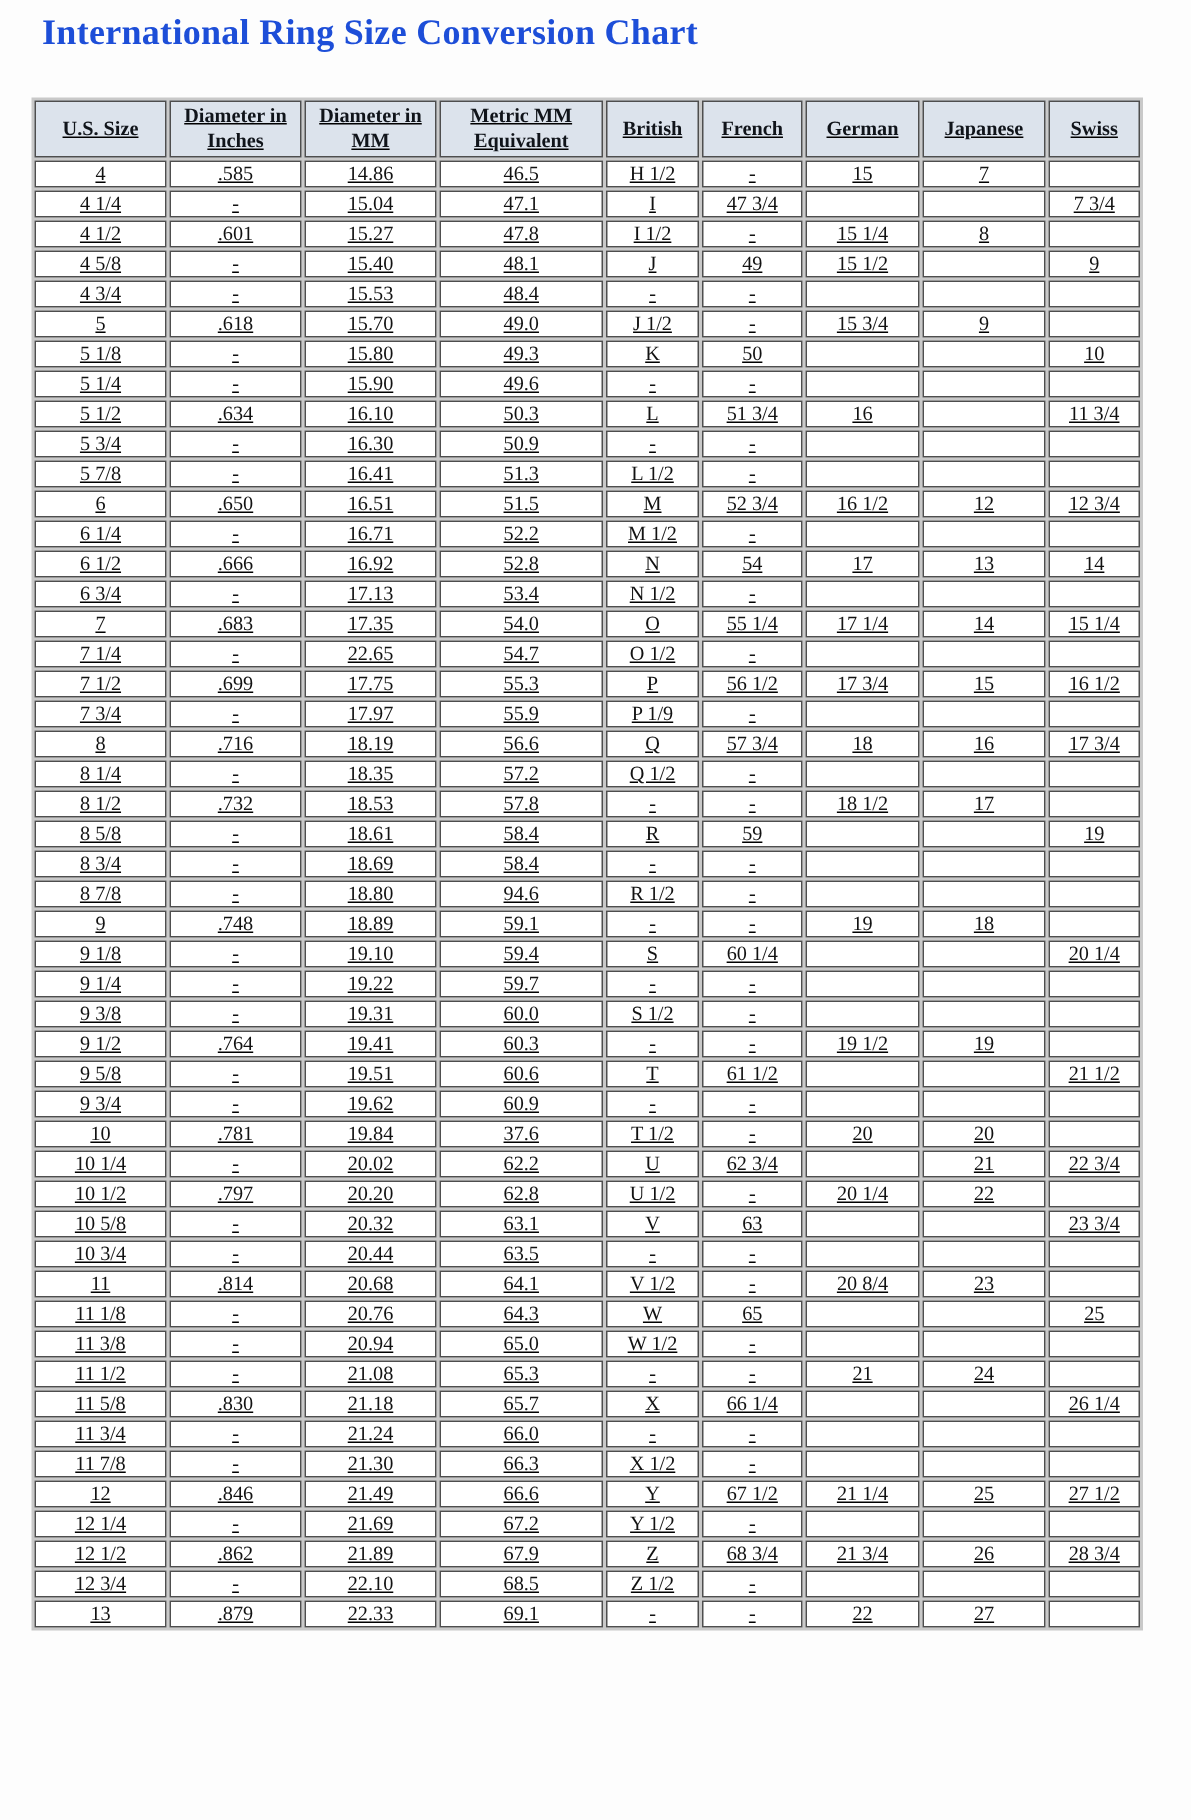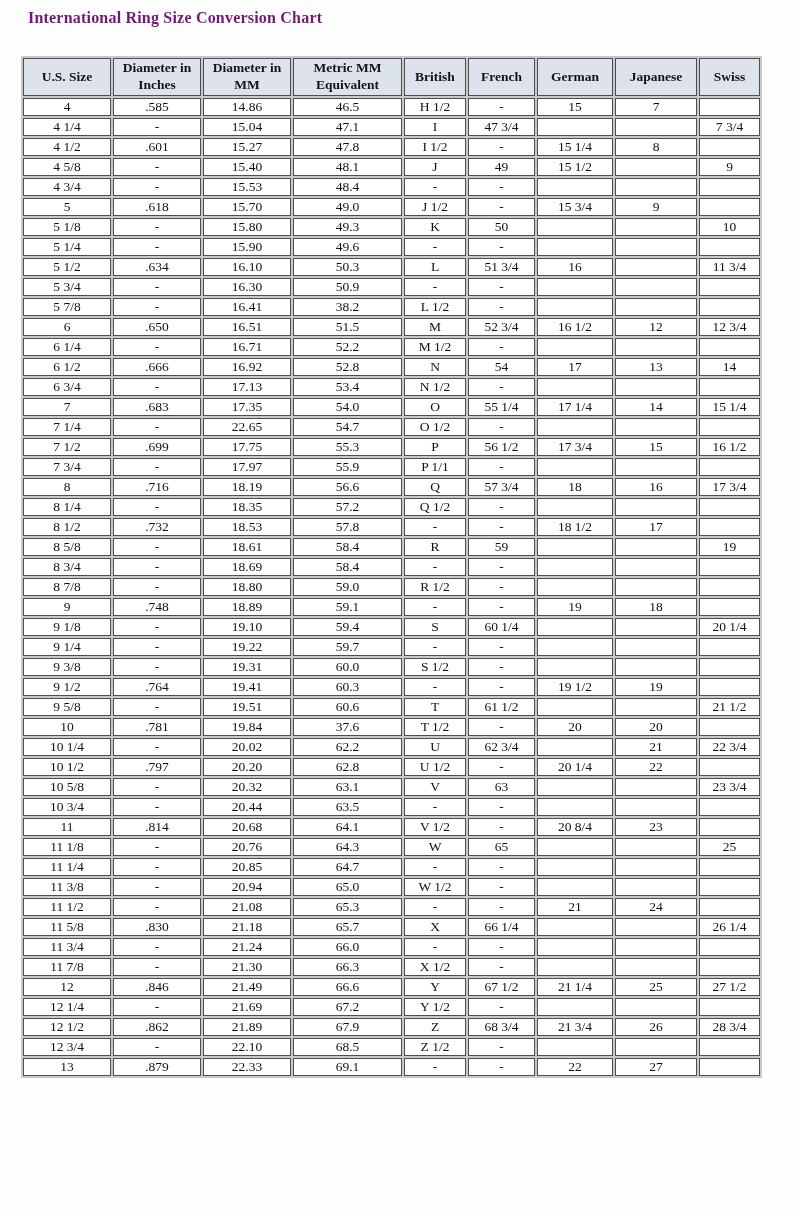--- a/index.html
+++ b/index.html
@@ -11,27 +11,28 @@
   }
   * { margin: 0; padding: 0; }
   html, body {
     width: 794px;
     background: #fdfdfd;
     font-family: "Liberation Serif", serif;
   }
   body { min-height: 1213px; }
   h1[data-name="page-title"] {
     margin: 9px 0 0 28px;
-    font-size: 16px;
+    font-size: 24px;
     font-weight: bold;
-    color: #701a75;
+    color: #1d4ed8;
     letter-spacing: 0.2px;
   }
   .table-wrap {
     margin: 29px 0 0 21px;
+    text-decoration: underline;
   }
   table[data-name="ring-size-conversion-table"] {
     border-collapse: separate;
     border-spacing: 2px;
     background: var(--grid-gap);
     table-layout: fixed;
   }
   th, td {
     box-sizing: border-box;
     border: 1px solid var(--border-col);
@@ -197,21 +198,21 @@
           <td data-name="cell">-</td>
           <td data-name="cell">-</td>
           <td data-name="cell"></td>
           <td data-name="cell"></td>
           <td data-name="cell"></td>
         </tr>
         <tr data-name="table-row">
           <td data-name="cell">5 7/8</td>
           <td data-name="cell">-</td>
           <td data-name="cell">16.41</td>
-          <td data-name="cell">38.2</td>
+          <td data-name="cell">51.3</td>
           <td data-name="cell">L 1/2</td>
           <td data-name="cell">-</td>
           <td data-name="cell"></td>
           <td data-name="cell"></td>
           <td data-name="cell"></td>
         </tr>
         <tr data-name="table-row">
           <td data-name="cell">6</td>
           <td data-name="cell">.650</td>
           <td data-name="cell">16.51</td>
@@ -286,21 +287,21 @@
           <td data-name="cell">56 1/2</td>
           <td data-name="cell">17 3/4</td>
           <td data-name="cell">15</td>
           <td data-name="cell">16 1/2</td>
         </tr>
         <tr data-name="table-row">
           <td data-name="cell">7 3/4</td>
           <td data-name="cell">-</td>
           <td data-name="cell">17.97</td>
           <td data-name="cell">55.9</td>
-          <td data-name="cell">P 1/1</td>
+          <td data-name="cell">P 1/9</td>
           <td data-name="cell">-</td>
           <td data-name="cell"></td>
           <td data-name="cell"></td>
           <td data-name="cell"></td>
         </tr>
         <tr data-name="table-row">
           <td data-name="cell">8</td>
           <td data-name="cell">.716</td>
           <td data-name="cell">18.19</td>
           <td data-name="cell">56.6</td>
@@ -351,21 +352,21 @@
           <td data-name="cell">-</td>
           <td data-name="cell">-</td>
           <td data-name="cell"></td>
           <td data-name="cell"></td>
           <td data-name="cell"></td>
         </tr>
         <tr data-name="table-row">
           <td data-name="cell">8 7/8</td>
           <td data-name="cell">-</td>
           <td data-name="cell">18.80</td>
-          <td data-name="cell">59.0</td>
+          <td data-name="cell">94.6</td>
           <td data-name="cell">R 1/2</td>
           <td data-name="cell">-</td>
           <td data-name="cell"></td>
           <td data-name="cell"></td>
           <td data-name="cell"></td>
         </tr>
         <tr data-name="table-row">
           <td data-name="cell">9</td>
           <td data-name="cell">.748</td>
           <td data-name="cell">18.89</td>
@@ -423,20 +424,31 @@
         <tr data-name="table-row">
           <td data-name="cell">9 5/8</td>
           <td data-name="cell">-</td>
           <td data-name="cell">19.51</td>
           <td data-name="cell">60.6</td>
           <td data-name="cell">T</td>
           <td data-name="cell">61 1/2</td>
           <td data-name="cell"></td>
           <td data-name="cell"></td>
           <td data-name="cell">21 1/2</td>
+        </tr>
+        <tr data-name="table-row">
+          <td data-name="cell">9 3/4</td>
+          <td data-name="cell">-</td>
+          <td data-name="cell">19.62</td>
+          <td data-name="cell">60.9</td>
+          <td data-name="cell">-</td>
+          <td data-name="cell">-</td>
+          <td data-name="cell"></td>
+          <td data-name="cell"></td>
+          <td data-name="cell"></td>
         </tr>
         <tr data-name="table-row">
           <td data-name="cell">10</td>
           <td data-name="cell">.781</td>
           <td data-name="cell">19.84</td>
           <td data-name="cell">37.6</td>
           <td data-name="cell">T 1/2</td>
           <td data-name="cell">-</td>
           <td data-name="cell">20</td>
           <td data-name="cell">20</td>
@@ -500,31 +512,20 @@
         <tr data-name="table-row">
           <td data-name="cell">11 1/8</td>
           <td data-name="cell">-</td>
           <td data-name="cell">20.76</td>
           <td data-name="cell">64.3</td>
           <td data-name="cell">W</td>
           <td data-name="cell">65</td>
           <td data-name="cell"></td>
           <td data-name="cell"></td>
           <td data-name="cell">25</td>
-        </tr>
-        <tr data-name="table-row">
-          <td data-name="cell">11 1/4</td>
-          <td data-name="cell">-</td>
-          <td data-name="cell">20.85</td>
-          <td data-name="cell">64.7</td>
-          <td data-name="cell">-</td>
-          <td data-name="cell">-</td>
-          <td data-name="cell"></td>
-          <td data-name="cell"></td>
-          <td data-name="cell"></td>
         </tr>
         <tr data-name="table-row">
           <td data-name="cell">11 3/8</td>
           <td data-name="cell">-</td>
           <td data-name="cell">20.94</td>
           <td data-name="cell">65.0</td>
           <td data-name="cell">W 1/2</td>
           <td data-name="cell">-</td>
           <td data-name="cell"></td>
           <td data-name="cell"></td>

